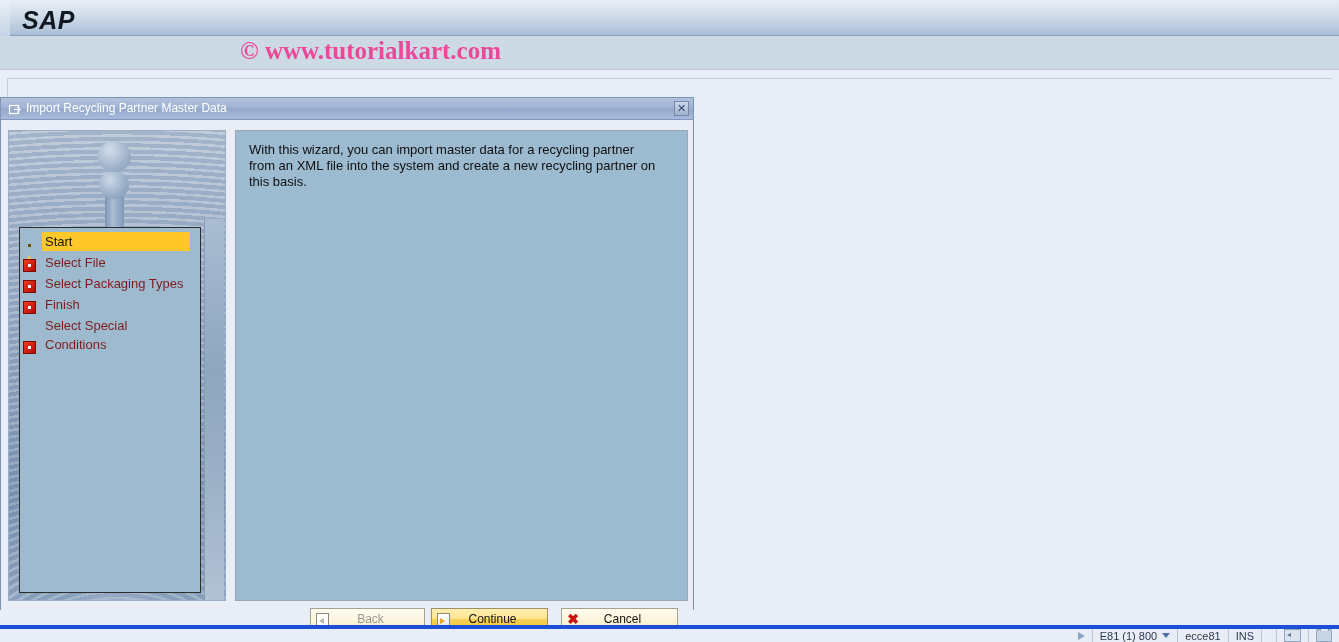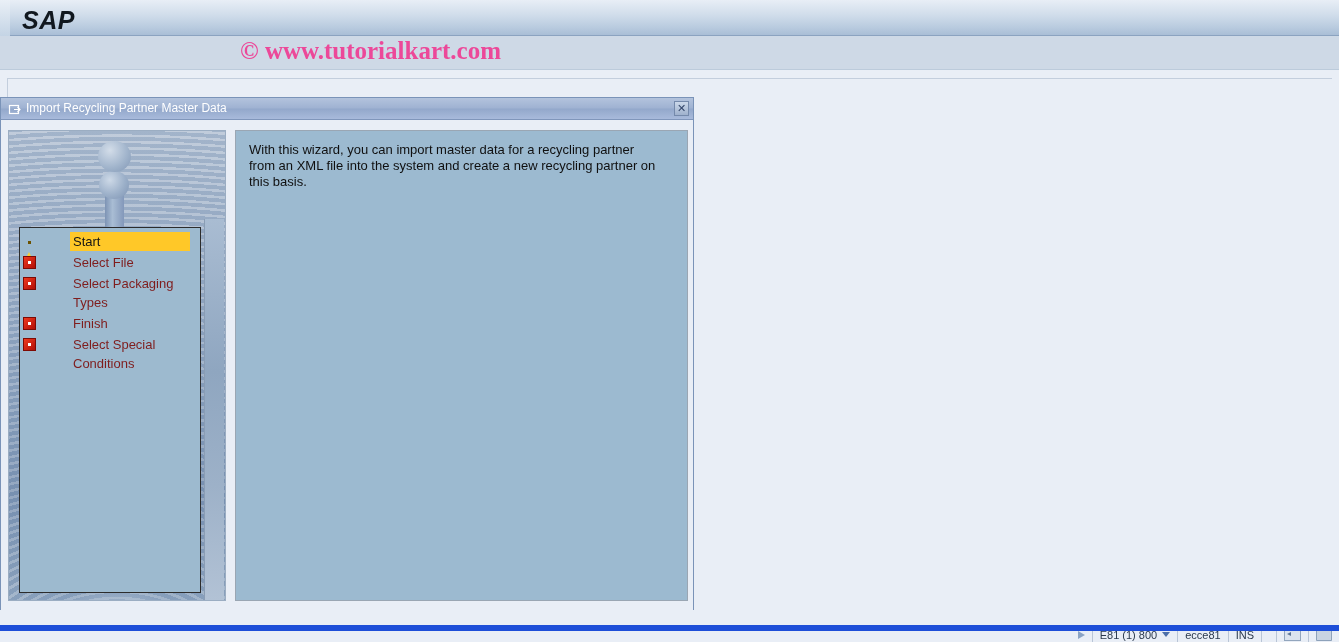--- a/index.html
+++ b/index.html
@@ -181,24 +181,23 @@
     background: #9dbacf;
     border: 1px solid #2c2c2c;
     box-sizing: border-box;
     padding: 3px 0 0 0;
   }
   .step-row {
     position: relative;
     height: auto;
     min-height: 21px;
     display: flex;
-    align-items: flex-start;
+    align-items: flex-end;
     padding: 1px 10px 1px 3px;
     box-sizing: border-box;
-    gap: 28px;
   }
   .step-icon {
     width: 13px; height: 13px;
     margin-top: 3px;
     margin-right: 6px;
     flex: 0 0 13px;
     position: relative;
   }
   .icon-triangle {
     width: 0; height: 0;
@@ -352,24 +351,24 @@
     color: #cc1111;
     line-height: 1;
   }
 
   
   .statusbar {
     position: absolute;
     left: 0; bottom: 0;
     width: 1339px; height: 17px;
     background: #e9eef6;
-    border-top: 6px solid #1d4ed8;
-    box-sizing: border-box;
-    display: flex;
-    align-items: flex-end;
+    border-top: 4px solid #1d4ed8;
+    box-sizing: border-box;
+    display: flex;
+    align-items: center;
     justify-content: flex-end;
     font-size: 11px;
     color: #2b3a4e;
     overflow: hidden;
   }
   .sb-seg {
     display: flex;
     align-items: center;
     border-left: 1px solid #b9c5d6;
     padding: 0 7px;
@@ -497,20 +496,40 @@
 Conditions</span>
         </div>
 
       </div>
     </div>
 
     <div class="content-panel">
       <div class="content-text">With this wizard, you can import master data for a recycling partner from an XML file into the system and create a new recycling partner on this basis.</div>
     </div>
 
+    <div class="btn-bar">
+      <div class="sapbtn btn-back">
+        <span class="bicon">
+            <span class="ico-back"></span>
+          </span>
+        <span class="blabel">Back</span>
+      </div>
+      <div class="sapbtn btn-continue">
+        <span class="bicon">
+            <span class="ico-cont"></span>
+          </span>
+        <span class="blabel">Continue</span>
+      </div>
+      <div class="sapbtn btn-cancel">
+        <span class="bicon">
+            <span class="ico-x">✖</span>
+          </span>
+        <span class="blabel">Cancel</span>
+      </div>
+    </div>
 
   </div>
 </div>
 
 <div class="statusbar">
   <span class="sb-seg sb-first">
       <span class="sb-tri"></span>
     </span>
   <span class="sb-seg">
     <span>E81 (1) 800</span>

